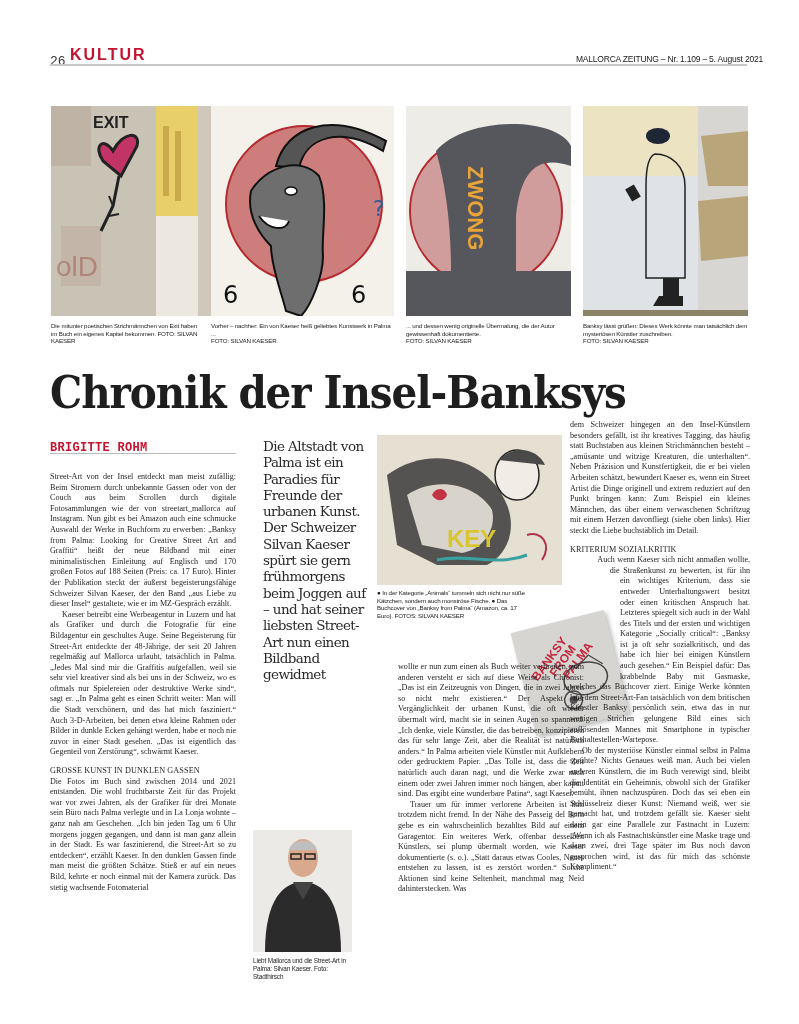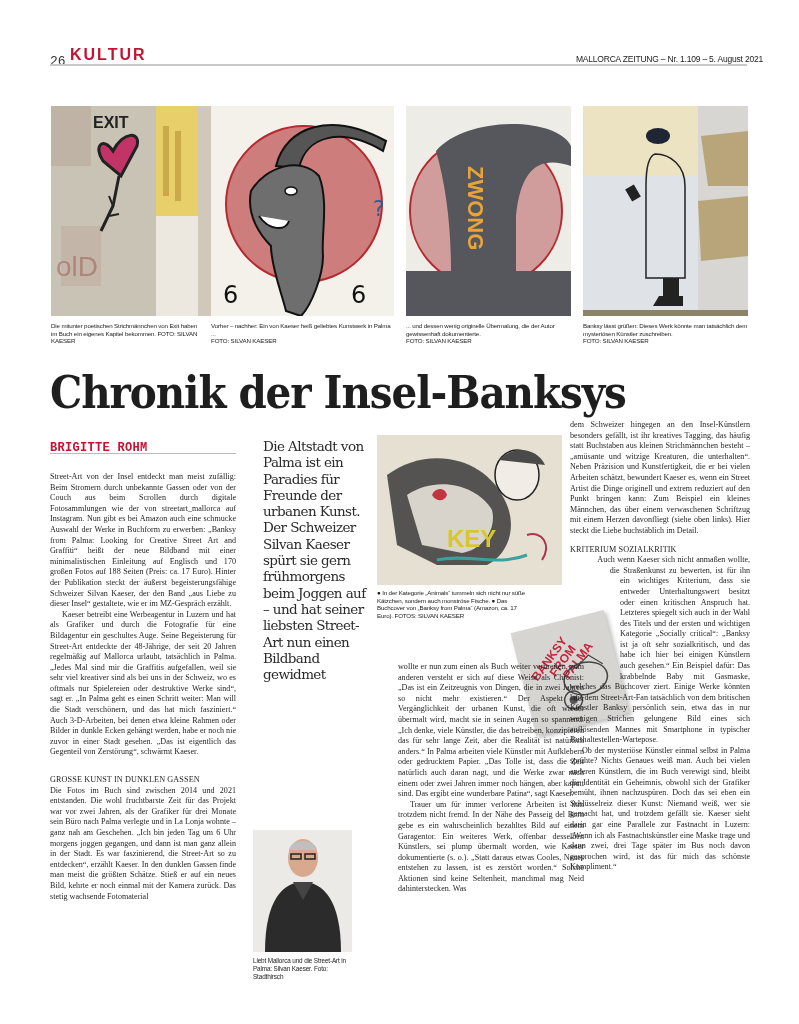--- a/index.html
+++ b/index.html
@@ -113,21 +113,21 @@
 </div>
 
 <h1 class="abs headline">Chronik der Insel-Banksys</h1>
 
 <div class="abs author">BRIGITTE ROHM</div>
 <div class="abs author-rule"></div>
 
 <div class="body-text" style="left:50px;top:472px;width:186px;">
   <p>Street-Art von der Insel entdeckt man meist zufällig: Beim Stromern durch unbekannte Gassen oder von der Couch aus beim Scrollen durch digitale Fotosammlungen wie der von streetart_mallorca auf Instagram. Nun gibt es bei Amazon auch eine schmucke Auswahl der Werke in Buchform zu erwerben: „Banksy from Palma: Looking for Creative Street Art and Graffiti“ heißt der neue Bildband mit einer minimalistischen Einleitung auf Englisch und 170 großen Fotos auf 188 Seiten (Preis: ca. 17 Euro). Hinter der Publikation steckt der äußerst begeisterungsfähige Schweizer Silvan Kaeser, der den Band „aus Liebe zu dieser Insel“ gestaltete, wie er im MZ-Gespräch erzählt.</p>
   <p class="indent">Kaeser betreibt eine Werbeagentur in Luzern und hat als Grafiker und durch die Fotografie für eine Bildagentur ein geschultes Auge. Seine Begeisterung für Street-Art entdeckte der 48-Jährige, der seit 20 Jahren regelmäßig auf Mallorca urlaubt, tatsächlich in Palma. „Jedes Mal sind mir die Graffitis aufgefallen, weil sie sehr viel kreativer sind als bei uns in der Schweiz, wo es oftmals nur Spielereien oder destruktive Werke sind“, sagt er. „In Palma geht es einen Schritt weiter: Man will die Stadt verschönern, und das hat mich fasziniert.“ Auch 3-D-Arbeiten, bei denen etwa kleine Rahmen oder Bilder in dunkle Ecken gehängt werden, habe er noch nie zuvor in einer Stadt gesehen. „Das ist eigentlich das Gegenteil von Zerstörung“, schwärmt Kaeser.</p>
-  <span class="subhead" style="margin-top:17px;">GROSSE KUNST IN DUNKLEN GASSEN</span>
+  <span class="subhead" style="margin-top:8px;">GROSSE KUNST IN DUNKLEN GASSEN</span>
   <p>Die Fotos im Buch sind zwischen 2014 und 2021 entstanden. Die wohl fruchtbarste Zeit für das Projekt war vor zwei Jahren, als der Grafiker für drei Monate sein Büro nach Palma verlegte und in La Lonja wohnte – ganz nah am Geschehen. „Ich bin jeden Tag um 6 Uhr morgens joggen gegangen, und dann ist man ganz allein in der Stadt. Es war faszinierend, die Street-Art so zu entdecken“, erzählt Kaeser. In den dunklen Gassen finde man meist die größten Schätze. Stieß er auf ein neues Bild, kehrte er noch einmal mit der Kamera zurück. Das stetig wachsende Fotomaterial</p>
 </div>
 
 <div class="abs lead">Die Altstadt von Palma ist ein Paradies für Freunde der urbanen Kunst. Der Schweizer Silvan Kaeser spürt sie gern frühmorgens beim Joggen auf – und hat seiner liebsten Street-Art nun einen Bildband gewidmet</div>
 
 <div class="photo" style="left:253px;top:830px;width:99px;height:122px;background:#e9e7e4;">
   <svg width="99" height="122" viewBox="0 0 99 122">
     <rect width="99" height="122" fill="#ebeae7"></rect>
     <ellipse cx="50" cy="28" rx="15" ry="19" fill="#d9a98e"></ellipse>
     <path d="M36 20 C38 8, 62 8, 64 20" fill="#bfbfbf"></path>

